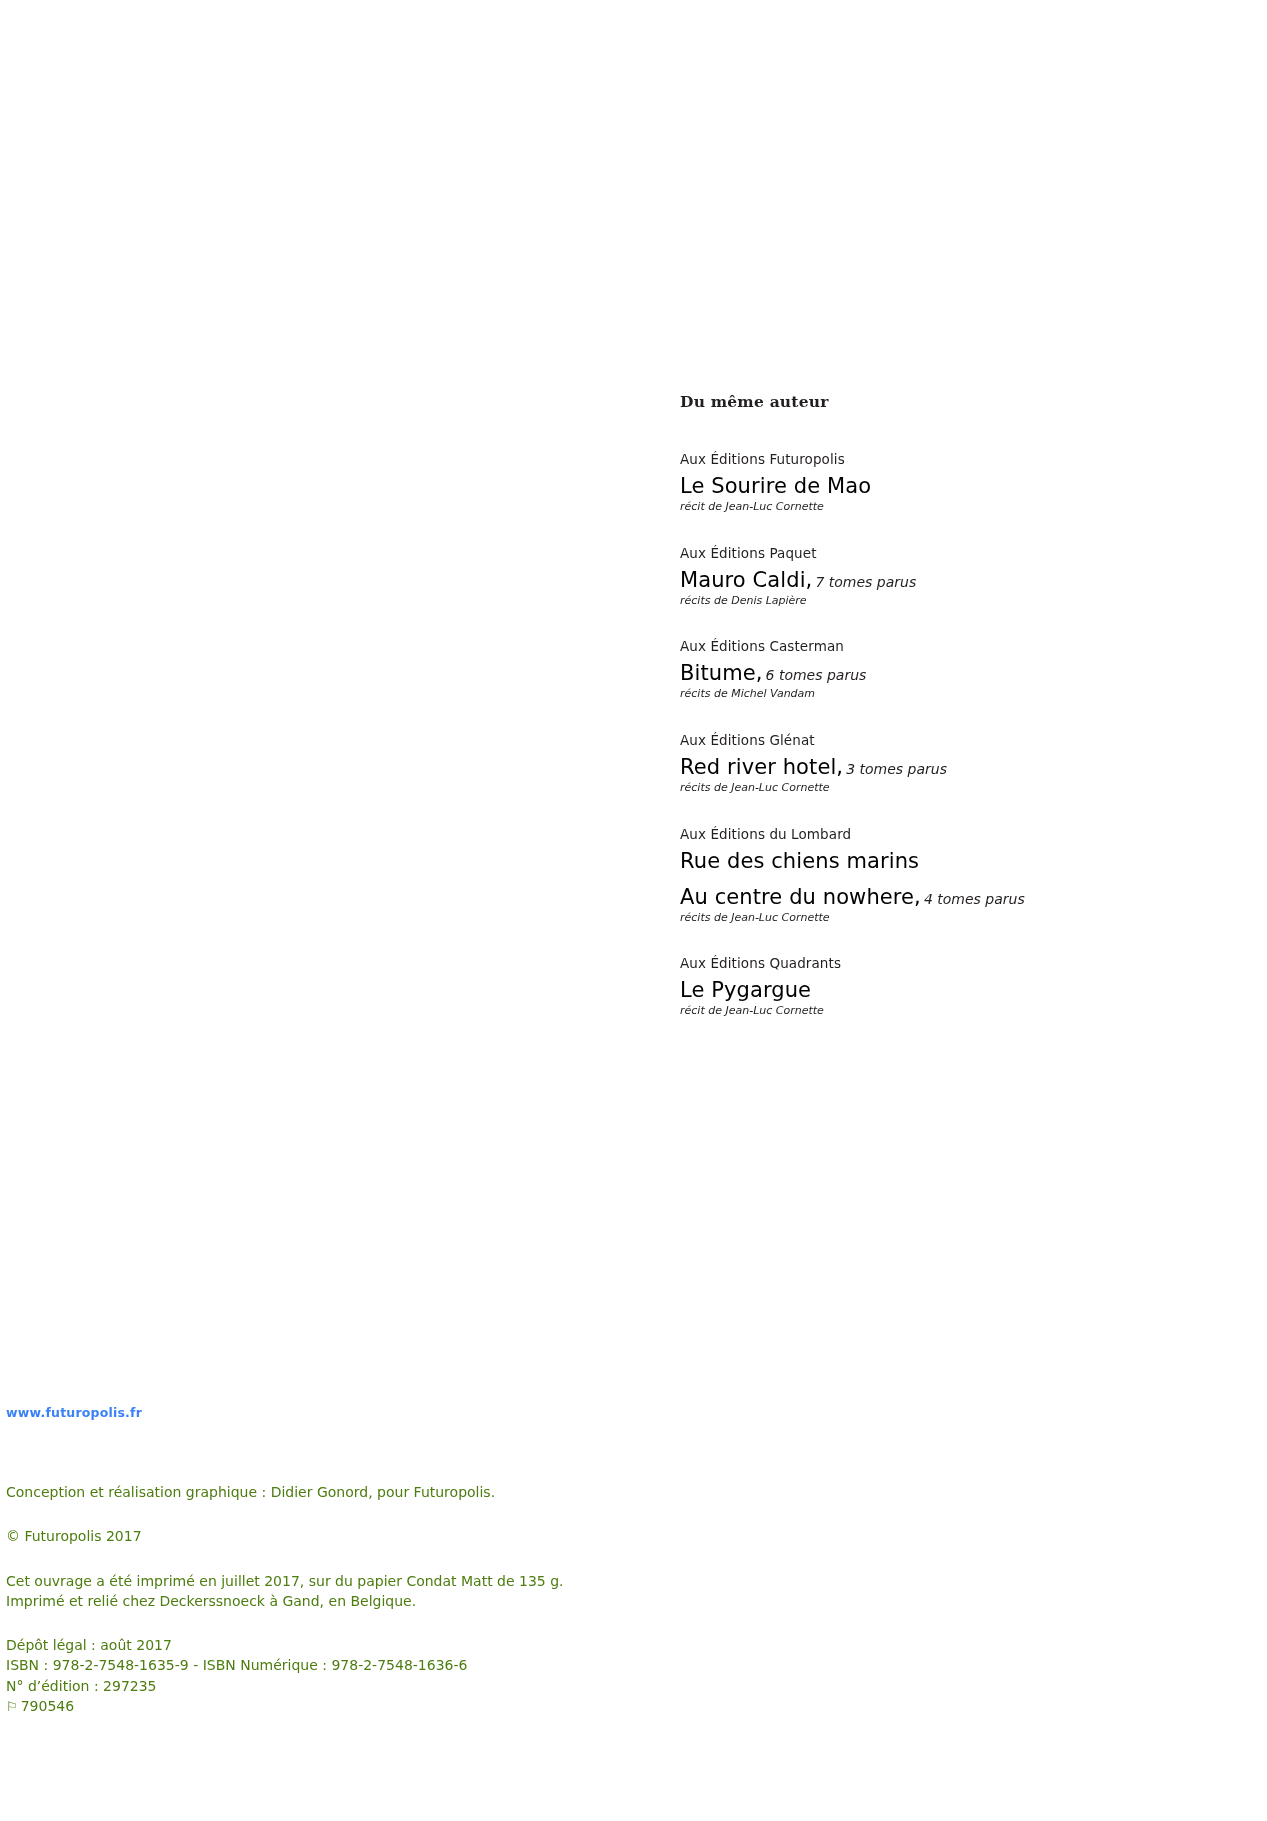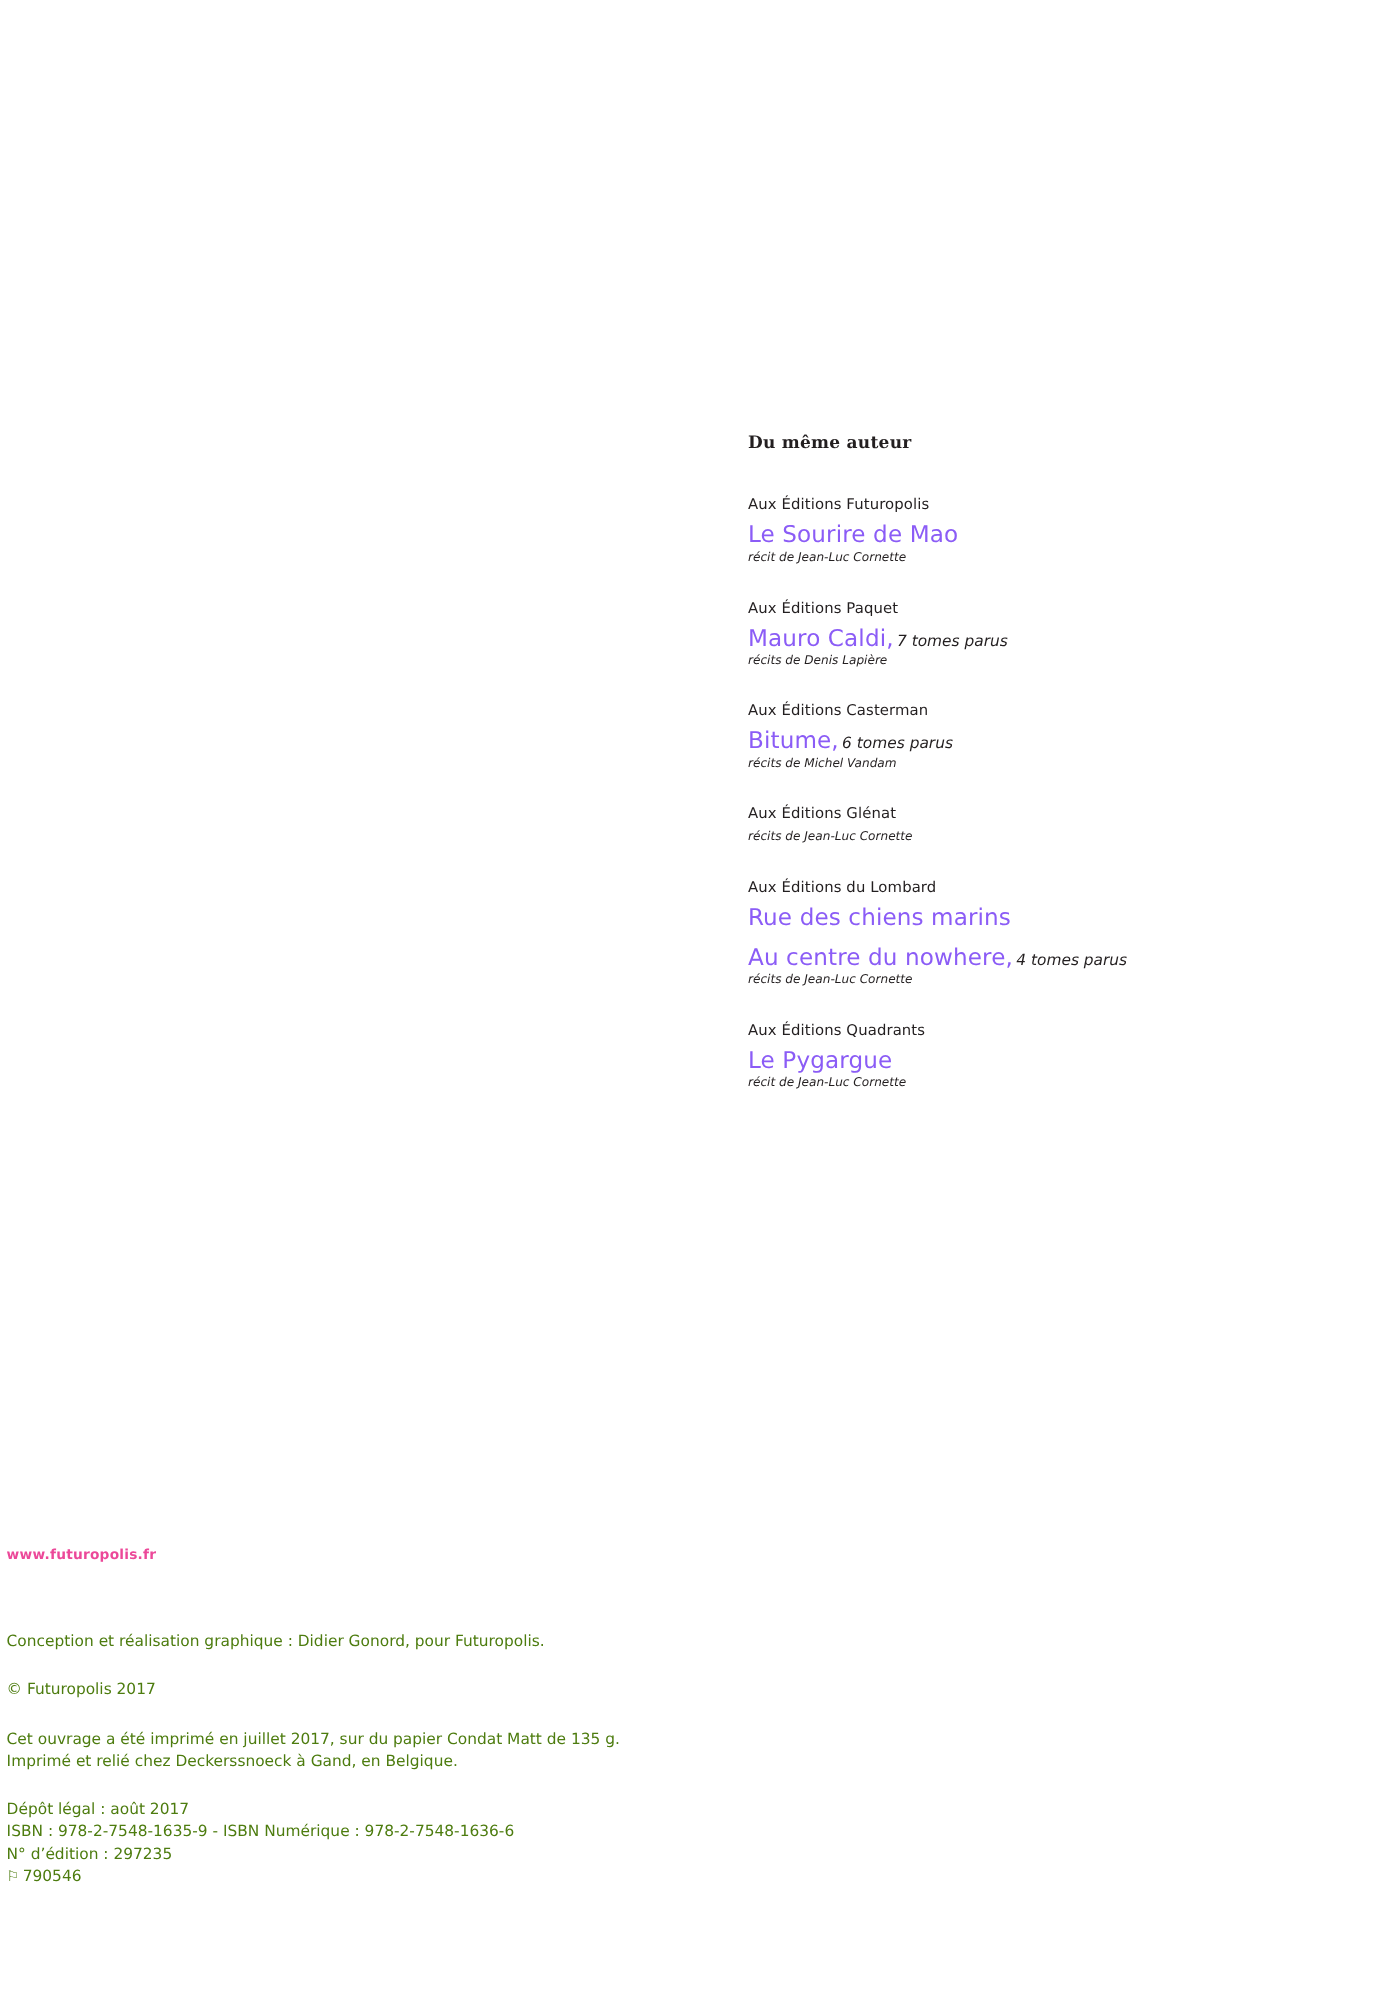--- a/index.html
+++ b/index.html
@@ -52,21 +52,21 @@
   .work-line {
     margin: 0;
     line-height: 1.28;
     white-space: nowrap;
   }
 
   .work-title {
     font-family: "DejaVu Sans", sans-serif;
     font-size: 21px;
     font-weight: normal;
-    color: #8b5cf6;
+    color: #000000;
     letter-spacing: 0.1px;
   }
 
   .work-note {
     font-family: "DejaVu Sans", sans-serif;
     font-style: italic;
     font-size: 14px;
     color: #231f20;
     margin-left: 3px;
     text-align: right;
@@ -90,21 +90,21 @@
     position: absolute;
     left: 6px;
     top: 1405px;
     width: 760px;
   }
 
   .website {
     font-family: "DejaVu Sans", sans-serif;
     font-weight: bold;
     font-size: 12.5px;
-    color: #ec4899;
+    color: #3b82f6;
     margin: 0 0 62px 0;
     letter-spacing: 0.2px;
   }
 
   .colophon-para {
     font-family: "DejaVu Sans", sans-serif;
     font-size: 14px;
     color: #4d7c0f;
     margin: 0 0 24px 0;
     line-height: 1.45;
@@ -155,20 +155,23 @@
       <p class="work-line">
         <span class="work-title">Bitume,</span><span class="work-note">6 tomes parus</span>
       </p>
       <p class="work-credit">récits de Michel Vandam</p>
     </div>
   </div>
 
   <div class="publisher-block">
     <p class="publisher-name">Aux Éditions Glénat</p>
     <div class="work-entry">
+      <p class="work-line">
+        <span class="work-title">Red river hotel,</span><span class="work-note">3 tomes parus</span>
+      </p>
       <p class="work-credit">récits de Jean-Luc Cornette</p>
     </div>
   </div>
 
   <div class="publisher-block">
     <p class="publisher-name">Aux Éditions du Lombard</p>
     <div class="work-entry">
       <p class="work-line">
         <span class="work-title">Rue des chiens marins</span>
       </p>

